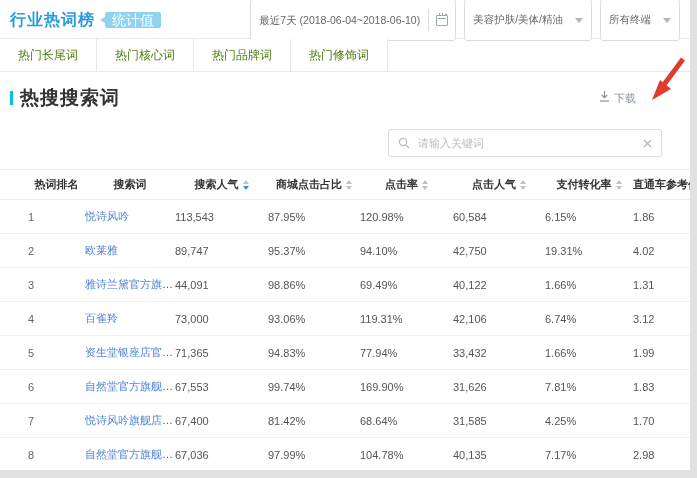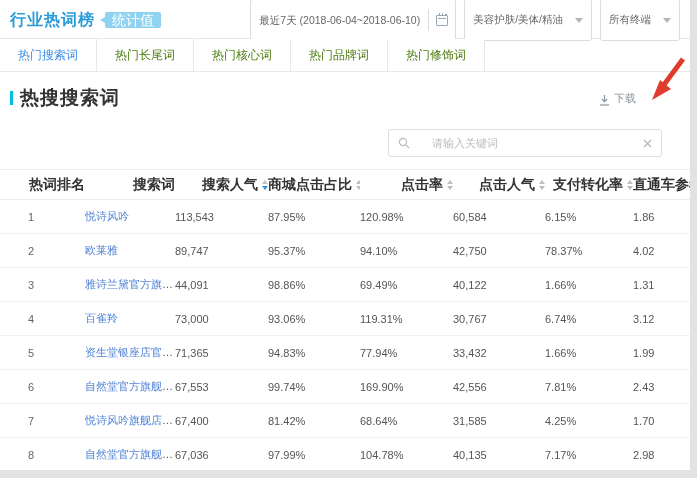--- a/index.html
+++ b/index.html
@@ -64,40 +64,40 @@
     width: 97px; text-align: center; line-height: 33px; font-size: 12px;
     color: #4d7c0f; border-right: 1px solid #e8e8e8; cursor: pointer; background: #fff;
     white-space: nowrap;
   }
   .tab.active { color: #3a8ee6; }
   
   .section-row { display: flex; align-items: center; padding: 13px 12px 4px 10px; }
   .teal-bar { width: 3px; height: 14px; background: #00c1de; margin-right: 7px; }
   .section-title { font-size: 19px; font-weight: bold; color: #333; letter-spacing: 1px; }
   .download {
-    margin-left: auto; margin-right: 42px; display: flex; align-items: flex-end; gap: 4px;
+    margin-left: auto; margin-right: 42px; display: flex; align-items: flex-start; gap: 4px;
     font-size: 11px; color: #8a94a0; cursor: pointer;
   }
   .red-arrow { position: absolute; top: 56px; right: 4px; width: 36px; height: 46px; pointer-events: none; }
   
   .search-row { display: flex; justify-content: flex-end; padding: 14px 28px 12px 0; }
   .search-box {
     width: 274px; height: 28px; border: 1px solid #ddd; border-radius: 3px;
-    display: flex; align-items: center; padding: 0 9px; gap: 22px; background: #fff;
+    display: flex; align-items: center; padding: 0 9px; gap: 8px; background: #fff;
   }
   .search-input {
     border: none; outline: none; flex: 1; font-size: 11px; color: #333;
     font-family: "Liberation Sans", sans-serif;
   }
   .search-input::placeholder { color: #bcbcbc; }
   .clear-btn { cursor: pointer; display: flex; align-items: center; }
   
   table { width: 690px; border-collapse: collapse; table-layout: fixed; }
   thead th {
-    font-size: 14px; color: #333; font-weight: bold; text-align: right;
+    font-size: 11px; color: #333; font-weight: bold; text-align: center;
     height: 30px; border-top: 1px solid #ededed; border-bottom: 1px solid #ededed;
     white-space: nowrap; overflow: hidden;
   }
   th .hd { display: inline-flex; align-items: center; gap: 4px; }
   .sorter { display: inline-flex; flex-direction: column; gap: 2px; cursor: pointer; }
   .tri-up {
     width: 0; height: 0;
     border-left: 3.5px solid transparent; border-right: 3.5px solid transparent;
     border-bottom: 4px solid #c0c0c0;
   }
@@ -140,21 +140,20 @@
         <span class="caret-down"></span>
       </div>
       <div class="select">
         <span class="sel-text">所有终端</span>
         <span class="caret-down"></span>
       </div>
     </div>
   </div>
 
   <div class="tabs">
-    <div class="tab active">热门搜索词</div>
     <div class="tab">热门长尾词</div>
     <div class="tab">热门核心词</div>
     <div class="tab">热门品牌词</div>
     <div class="tab">热门修饰词</div>
   </div>
 
   <div class="section-row">
     <span class="teal-bar"></span>
     <span class="section-title">热搜搜索词</span>
     <span class="download">
@@ -256,62 +255,62 @@
           <td>6.15%</td>
           <td>1.86</td>
         </tr>
         <tr>
           <td class="rank">2</td>
           <td><a class="term">欧莱雅</a></td>
           <td>89,747</td>
           <td>95.37%</td>
           <td>94.10%</td>
           <td>42,750</td>
-          <td>78.37%</td>
+          <td>19.31%</td>
           <td>4.02</td>
         </tr>
         <tr>
           <td class="rank">3</td>
           <td><a class="term">雅诗兰黛官方旗舰店...</a></td>
           <td>44,091</td>
           <td>98.86%</td>
           <td>69.49%</td>
           <td>40,122</td>
           <td>1.66%</td>
           <td>1.31</td>
         </tr>
         <tr>
           <td class="rank">4</td>
           <td><a class="term">百雀羚</a></td>
           <td>73,000</td>
           <td>93.06%</td>
           <td>119.31%</td>
-          <td>30,767</td>
+          <td>42,106</td>
           <td>6.74%</td>
           <td>3.12</td>
         </tr>
         <tr>
           <td class="rank">5</td>
           <td><a class="term">资生堂银座店官方旗舰</a></td>
           <td>71,365</td>
           <td>94.83%</td>
           <td>77.94%</td>
           <td>33,432</td>
           <td>1.66%</td>
           <td>1.99</td>
         </tr>
         <tr>
           <td class="rank">6</td>
           <td><a class="term">自然堂官方旗舰店官...</a></td>
           <td>67,553</td>
           <td>99.74%</td>
           <td>169.90%</td>
-          <td>42,556</td>
+          <td>31,626</td>
           <td>7.81%</td>
-          <td>2.43</td>
+          <td>1.83</td>
         </tr>
         <tr>
           <td class="rank">7</td>
           <td><a class="term">悦诗风吟旗舰店官网</a></td>
           <td>67,400</td>
           <td>81.42%</td>
           <td>68.64%</td>
           <td>31,585</td>
           <td>4.25%</td>
           <td>1.70</td>

